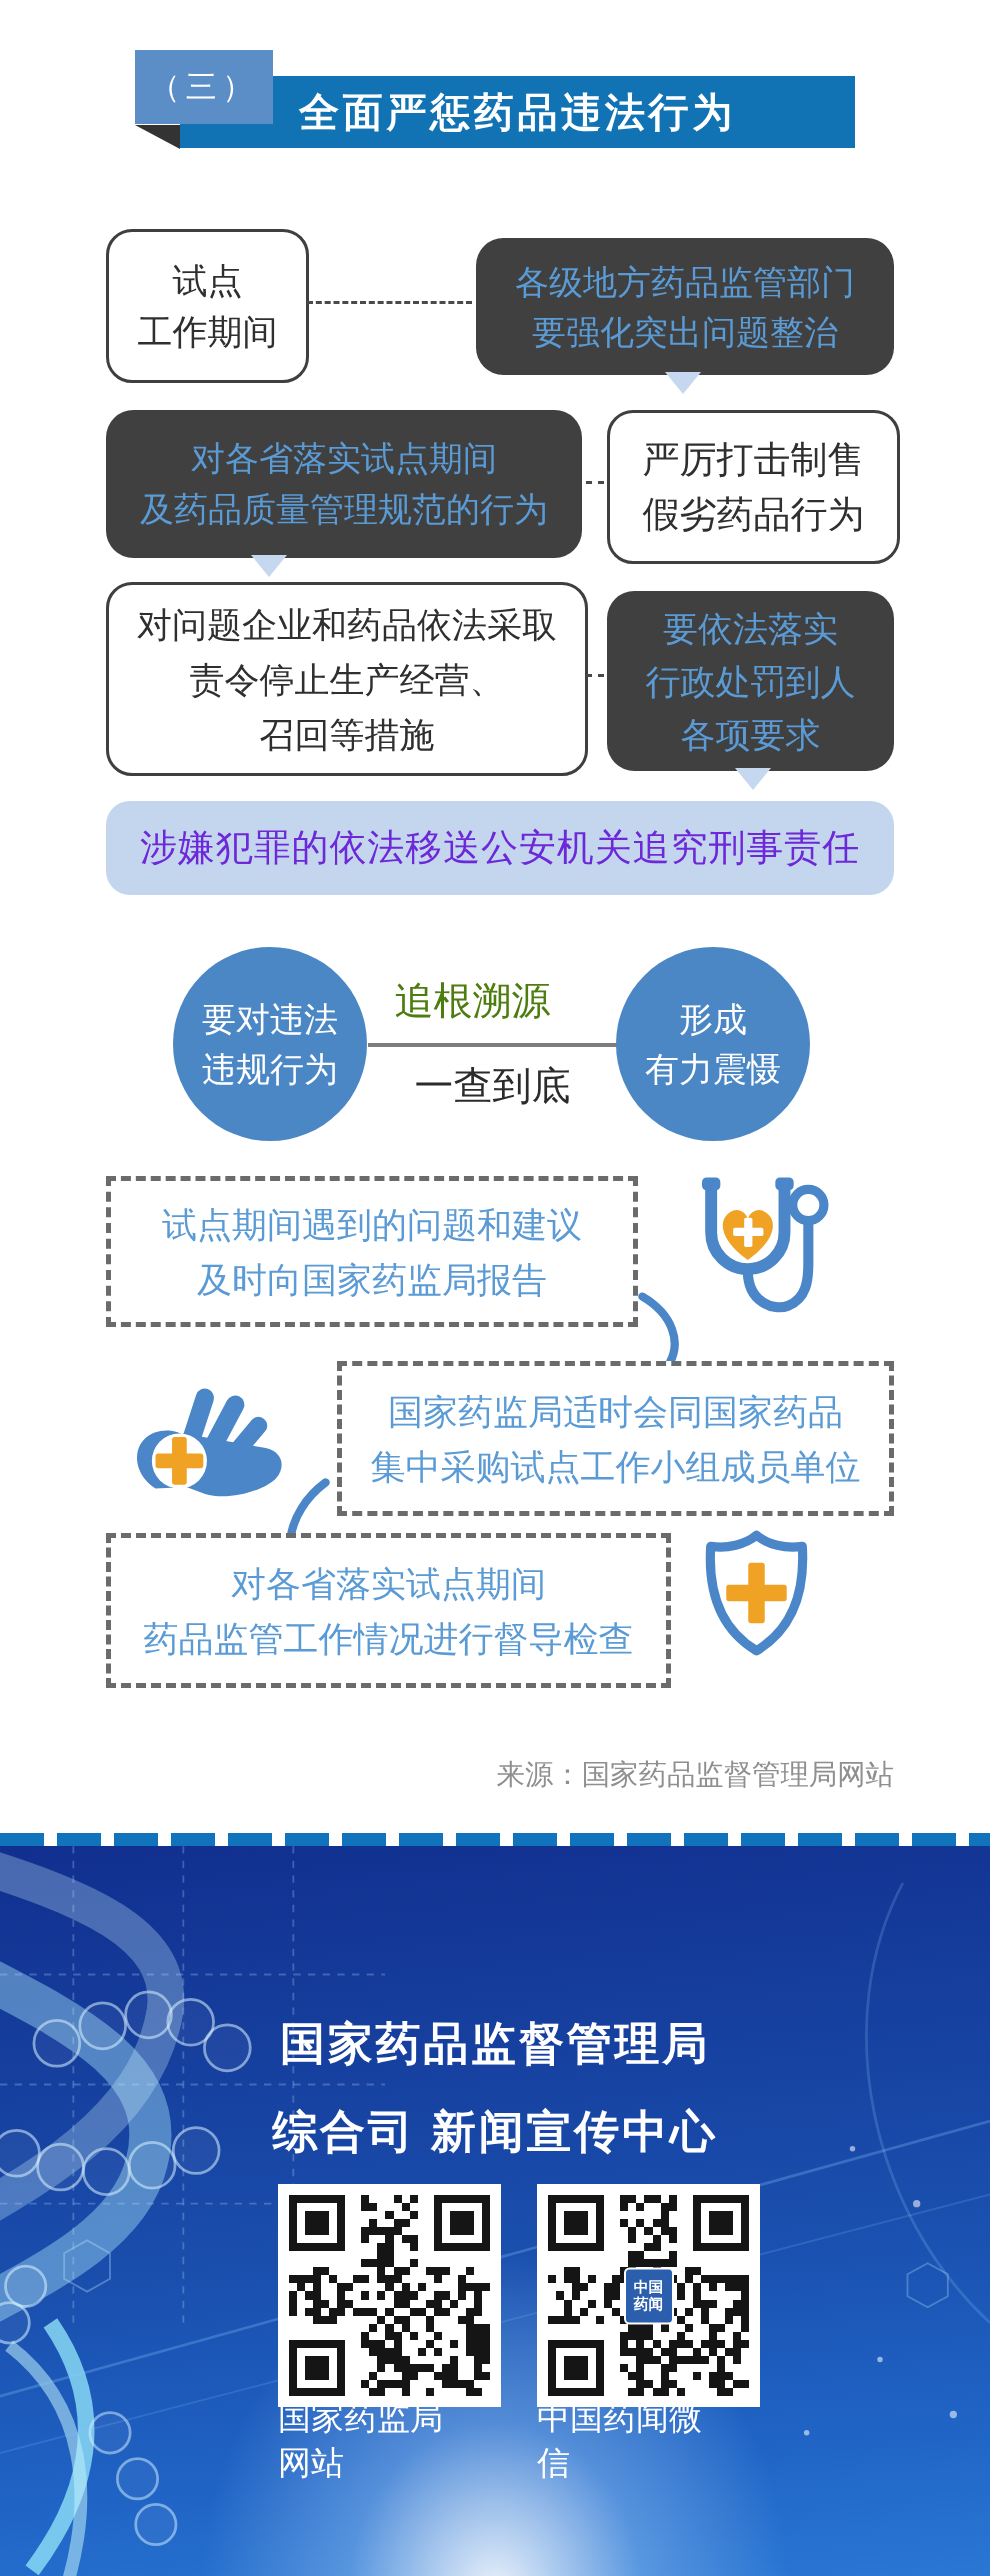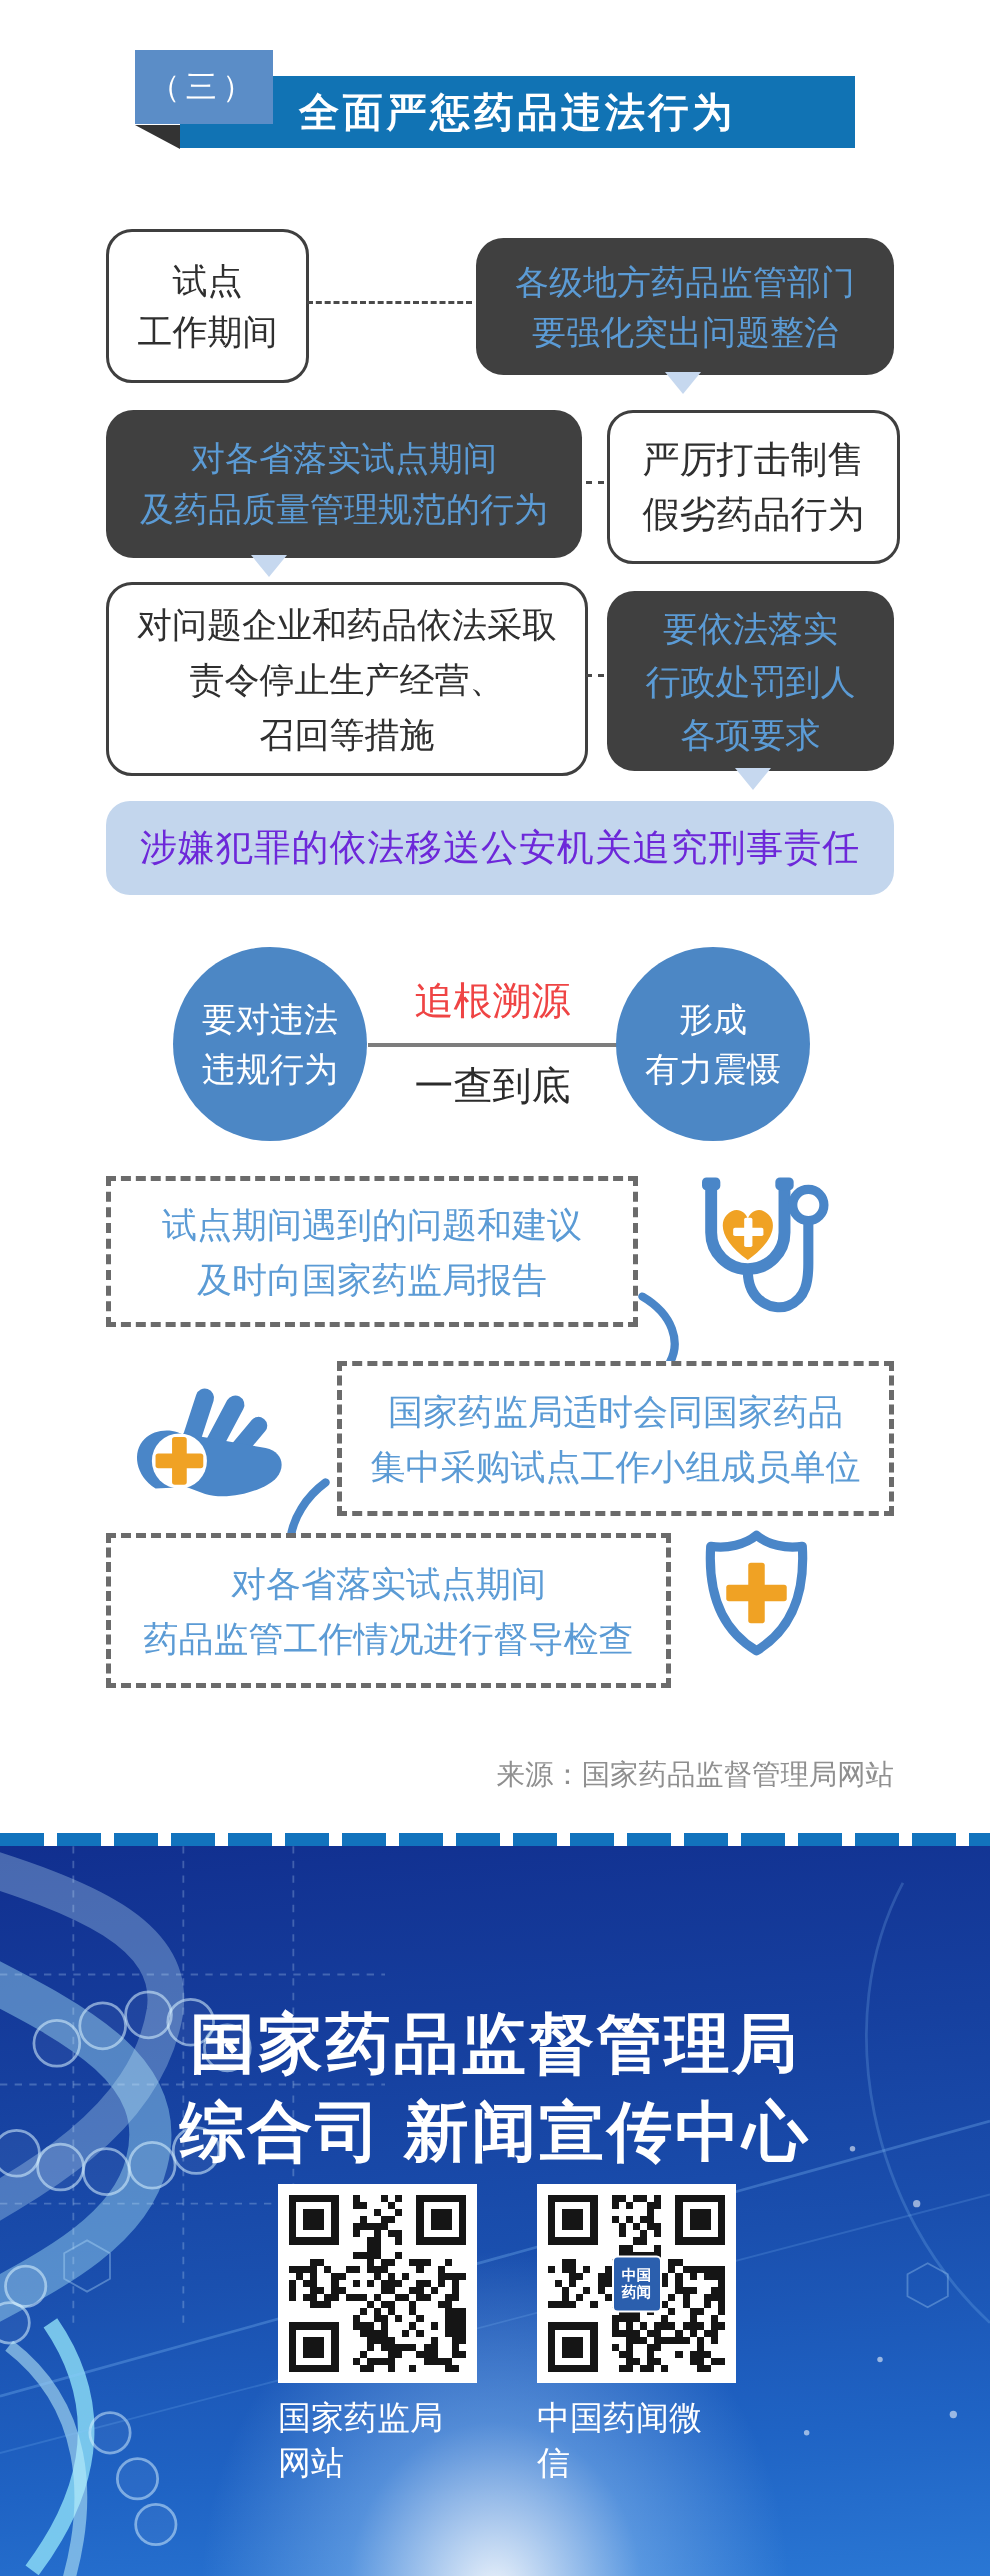--- a/index.html
+++ b/index.html
@@ -38,21 +38,21 @@
   .bub-pun{left:607px;top:591px;width:287px;height:180px;font-size:35px;line-height:53px;}
   .crbar{left:106px;top:801px;width:788px;height:94px;background:#c3d6ed;border-radius:24px;}
   .crbar .t{color:#6d28d9;font-size:37px;letter-spacing:0.9px;}
 
   
   .circ{width:194px;height:194px;border-radius:50%;background:#4c87c5;}
   .circ .ln{color:#fff;font-size:34px;line-height:50px;}
   .circL{left:173px;top:947px;}
   .circR{left:616px;top:947px;}
   .trace-line{left:368px;top:1043px;width:249px;height:3.7px;background:#7d7d7d;}
-  .trace-top{left:368px;top:974px;width:249px;text-align:center;color:#ef4444;font-size:39px;}
+  .trace-top{left:348px;top:974px;width:249px;text-align:center;color:#4d7c0f;font-size:39px;}
   .trace-bot{left:368px;top:1059px;width:249px;text-align:center;color:#2b2b2b;font-size:39px;}
 
   
   .dbox{border:5.5px dashed #6b6b6b;background:#fff;}
   .dbox .ln{color:#5b9bd5;font-size:35px;line-height:55px;}
   .dbox1{left:106px;top:1176px;width:522px;height:141px;}
   .dbox2{left:337px;top:1361px;width:547px;height:145px;}
   .dbox3{left:106px;top:1533px;width:555px;height:145px;}
   .icon{pointer-events:none;}
 
@@ -61,22 +61,22 @@
 
   
   .footer{left:0;top:1833px;width:990px;height:743px;}
   .teeth{position:absolute;left:0;top:0;width:100%;height:13px;
          background:repeating-linear-gradient(90deg,#1273bd 0 44px,#ffffff 44px 57px);}
   .fbody{position:absolute;left:0;top:13px;width:100%;height:730px;overflow:hidden;
          background:linear-gradient(175deg,#112f8f 0%,#16409f 30%,#1a4fae 55%,#1f63c4 80%,#2a77d4 100%);}
   .fglow{position:absolute;left:20%;right:20%;top:55%;bottom:0;
          background:radial-gradient(ellipse at 50% 105%,rgba(255,255,255,.9) 0%,rgba(180,220,255,.35) 35%,rgba(255,255,255,0) 70%);}
   .ftitle{position:absolute;left:0;top:154px;width:990px;text-align:center;color:#ffffff;
-          font-size:65px;font-weight:700;line-height:88px;letter-spacing:2.8px;}
-  .qrbox{position:absolute;width:191px;height:191px;background:#ffffff;padding:4px;}
+          font-size:45px;font-weight:700;line-height:88px;letter-spacing:2.8px;}
+  .qrbox{position:absolute;width:191px;height:191px;background:#ffffff;padding:16px;}
   .qrbox .pad{position:absolute;inset:11px;}
   .qrL{left:278px;top:338px;}
   .qrR{left:537px;top:338px;}
   .qrlabel{position:absolute;top:550px;width:191px;text-align:left;color:#ffffff;font-size:33px;font-family:Liberation Serif, serif;}
   .qrlabelL{left:278px;}
   .qrlabelR{left:537px;}
   .qrlogo{position:absolute;left:50%;top:50%;transform:translate(-50%,-50%);
           width:46px;height:53px;background:#2b5fae;border:2.8px solid #ffffff;border-radius:5.5px;
           display:flex;flex-direction:column;align-items:center;justify-content:center;}
   .qrlogo .ln{color:#fff;font-size:14.7px;line-height:17.4px;font-weight:700;}

